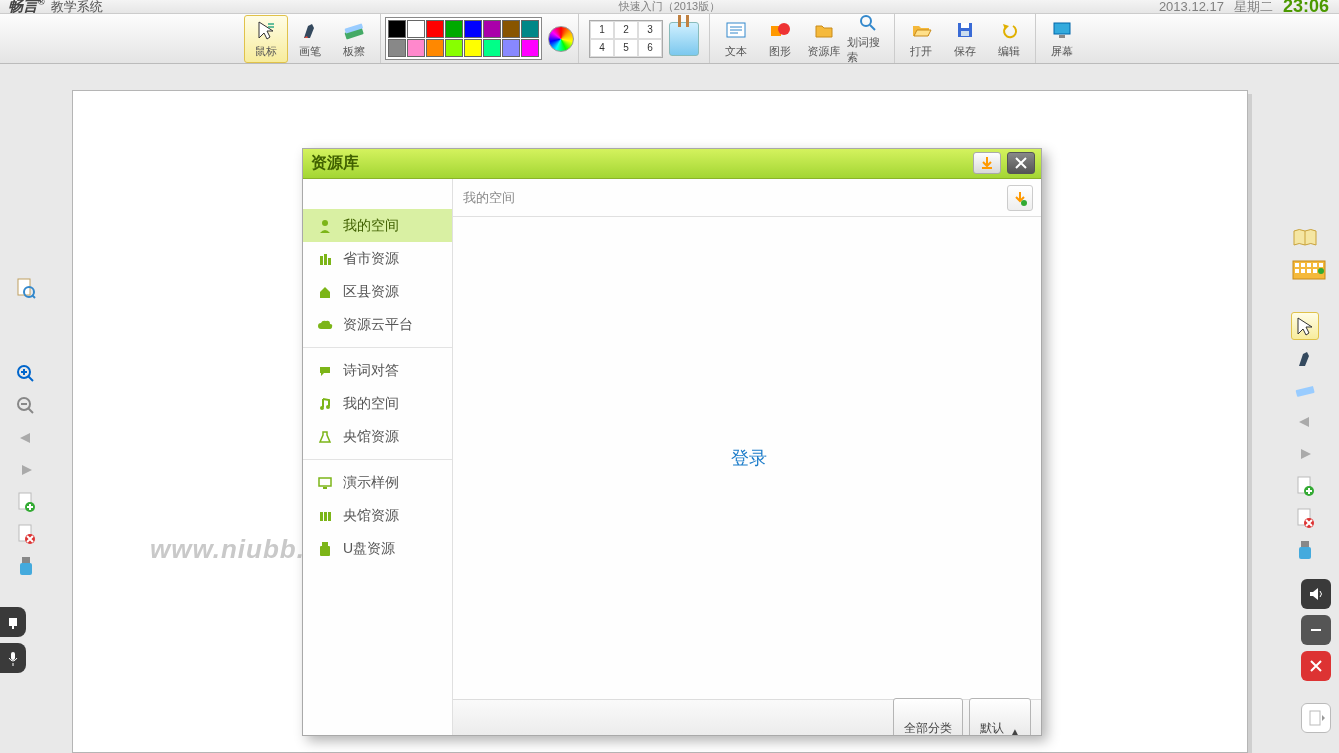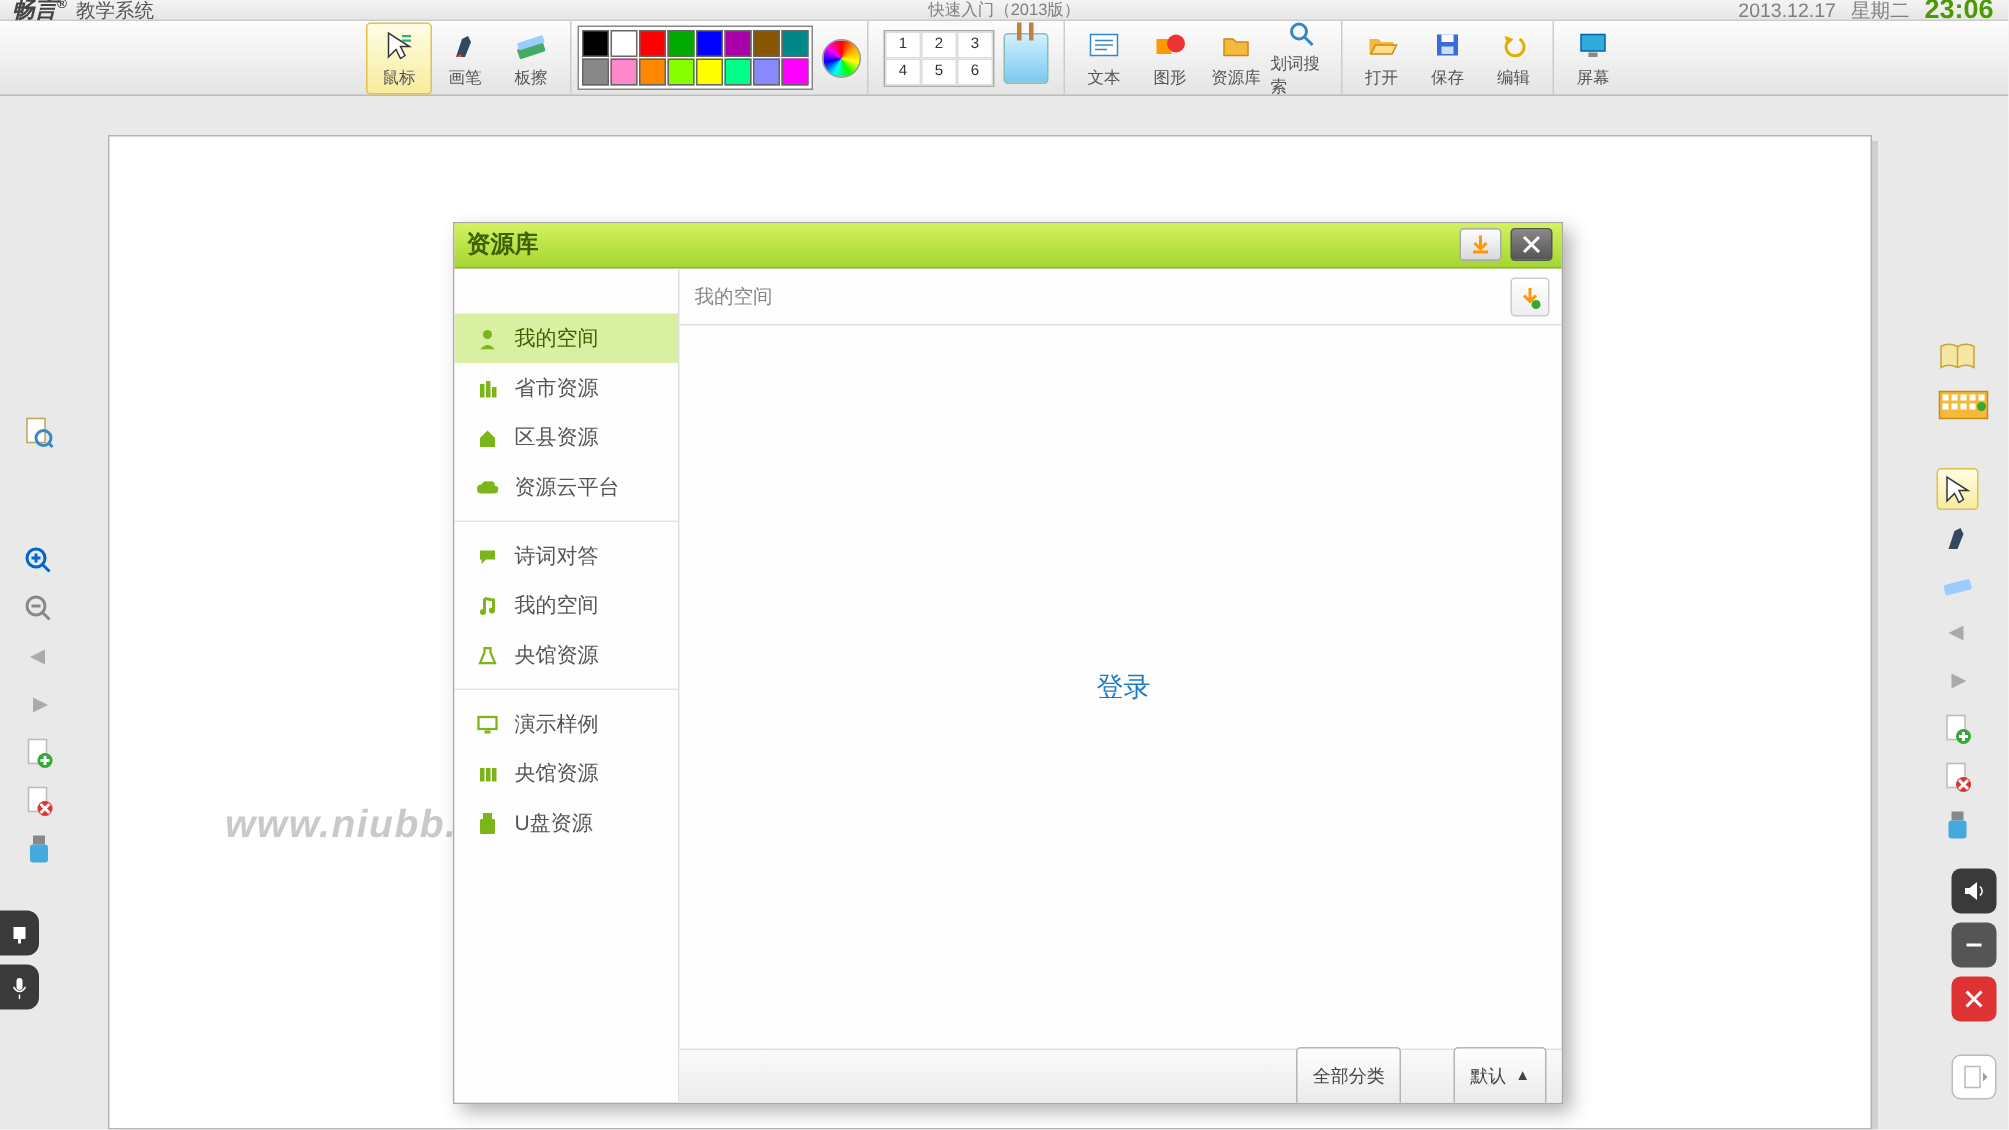--- a/index.html
+++ b/index.html
@@ -203,22 +203,22 @@
   .content-ftr{
     height:36px; border-top:1px solid #ddd;
     background:linear-gradient(#fafafa,#ececec);
     display:flex;justify-content:flex-end;align-items:center;
     gap:6px; padding:0 10px;
   }
   .fbtn{
     height:40px; padding:0 10px;
     border:1px solid #b5b5b5; border-radius:3px;
     background:linear-gradient(#fff,#e9e9e9);
-    display:flex;align-items:center; cursor:pointer;
-    font-size:12px; color:#444;margin-left:29px;
+    display:flex;align-items:flex-end; cursor:pointer;
+    font-size:12px; color:#444;
   }
   .fbtn .tri{ margin-left:6px; font-size:10px;}
 
   svg { display:block; }
 </style>
 </head>
 <body>
 
 <div class="titlebar">
   <span class="app">

